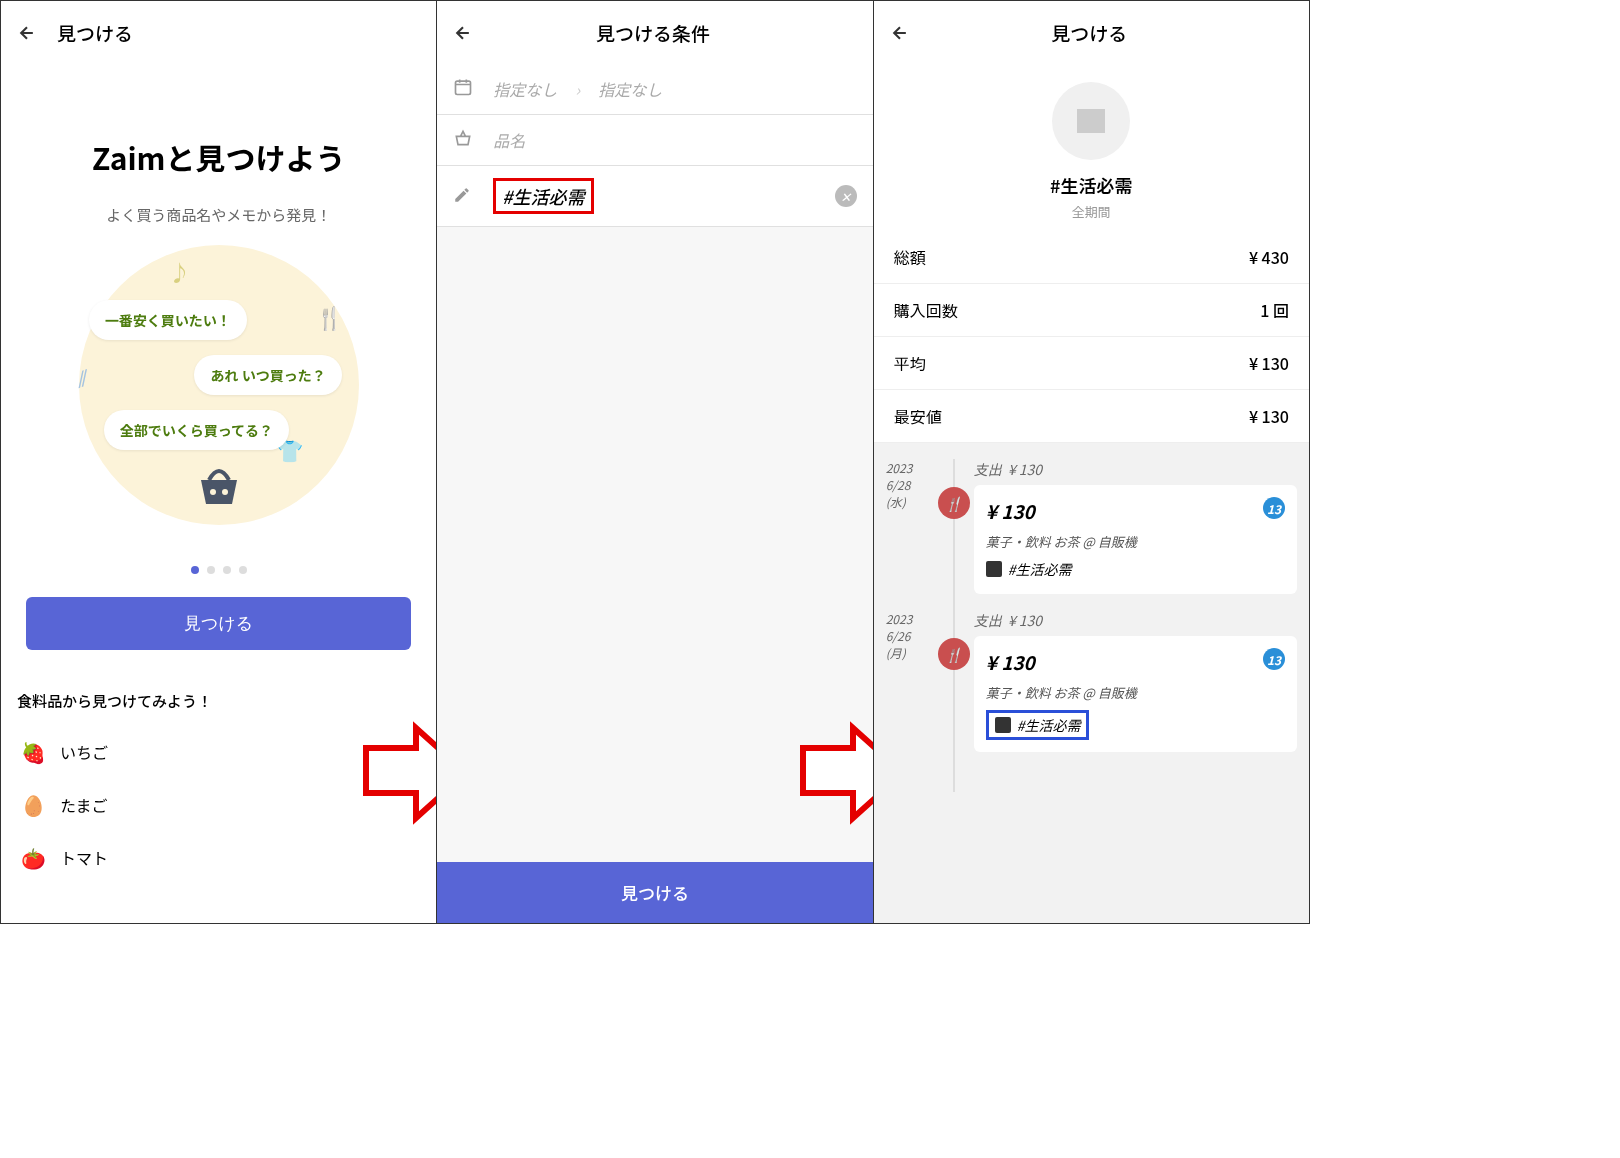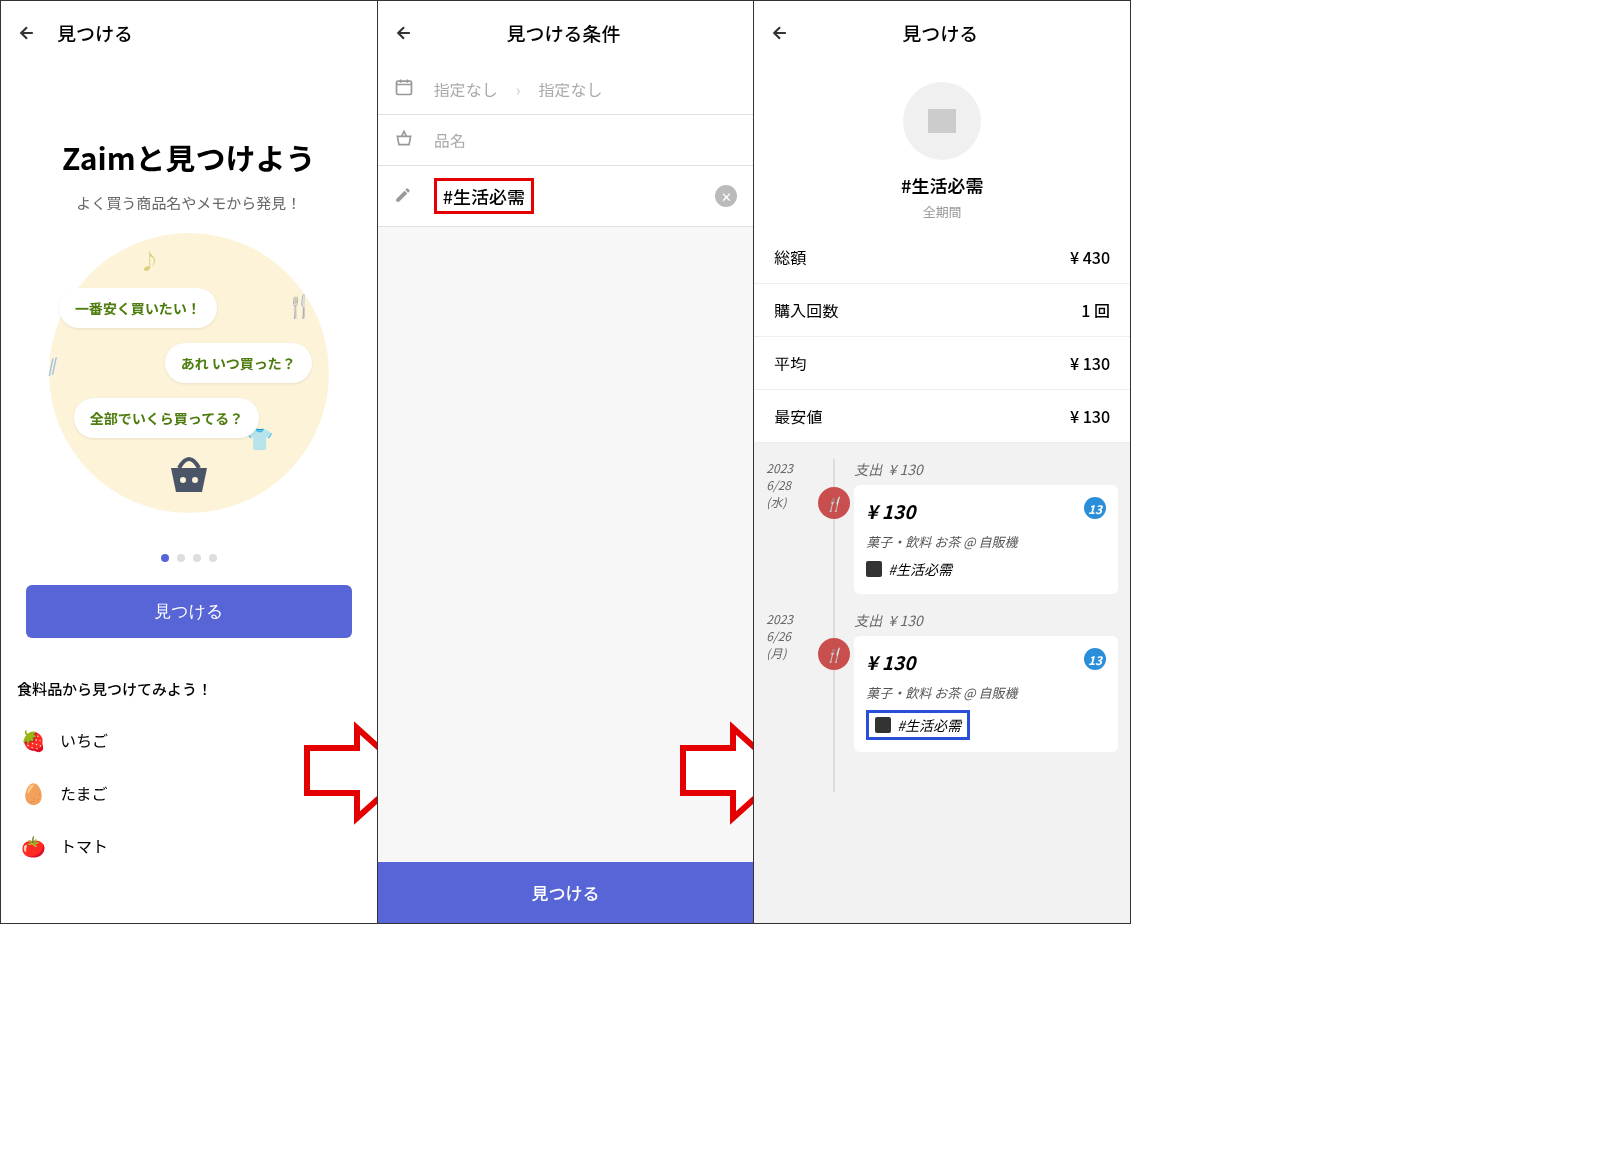--- a/index.html
+++ b/index.html
@@ -1,28 +1,28 @@
 <!DOCTYPE html>
 <html><head>
 <meta charset="utf-8">
 <style>
 * { box-sizing: border-box; margin: 0; padding: 0; }
 body { font-family: -apple-system, "Hiragino Sans", "Noto Sans JP", sans-serif; background: #fff; }
-.container { display: flex; width: 1131px; height: 924px; border: 1px solid #333; }
+.container { display: flex; width: 1310px; height: 924px; border: 1px solid #333; }
 .screen { flex: 1; border-right: 1px solid #333; display: flex; flex-direction: column; background: #fff; position: relative; overflow: hidden; }
 .screen:last-child { border-right: none; }
 .header { display: flex; align-items: center; padding: 14px 16px; font-size: 19px; font-weight: 500; }
 .back-btn { font-size: 24px; margin-right: 20px; cursor: pointer; }
 .header-title { flex: 1; }
 .header-title.centered { text-align: center; margin-right: 44px; }
 
 
 .s1-hero { text-align: center; padding: 30px 20px 10px; }
 .s1-hero h1 { font-size: 30px; font-weight: 700; line-height: 1.4; }
-.s1-subtitle { text-align: center; font-size: 15px; color: #666; margin-top: 4px; }
+.s1-subtitle { text-align: center; font-size: 15px; color: #666; margin-top: 16px; }
 .s1-illustration { width: 280px; height: 280px; margin: 20px auto; position: relative; }
 .circle-bg { width: 280px; height: 280px; border-radius: 50%; background: #fcf3d9; position: relative; }
 .bubble { position: absolute; background: #fff; border-radius: 22px; padding: 10px 16px; font-size: 14px; color: #4d7c0f; font-weight: 700; box-shadow: 0 1px 3px rgba(0,0,0,0.08); }
 .bubble1 { top: 55px; left: 10px; }
 .bubble2 { top: 110px; right: 17px; }
 .bubble3 { top: 165px; left: 25px; }
 .deco { position: absolute; font-size: 22px; }
 .deco.note { top: 10px; left: 90px; color: #d9d080; }
 .deco.fork { top: 55px; right: 15px; color: #a7c98a; }
 .deco.brush { top: 115px; left: 0px; color: #a4c3e0; transform: rotate(-20deg); }
@@ -31,21 +31,21 @@
 .dots { text-align: center; margin: 10px 0 18px; }
 .dot { display: inline-block; width: 8px; height: 8px; border-radius: 50%; background: #ddd; margin: 0 4px; }
 .dot.active { background: #5865d6; }
 .primary-btn { display: block; width: calc(100% - 50px); margin: 0 auto; background: #5865d6; color: #fff; border: none; border-radius: 6px; padding: 15px; font-size: 17px; font-weight: 500; cursor: pointer; }
 .s1-section-title { font-size: 15px; padding: 40px 16px 14px; font-weight: 500; }
 .suggestion-item { display: flex; align-items: center; padding: 12px 20px; font-size: 16px; cursor: pointer; }
 .suggestion-item .emoji { margin-right: 14px; font-size: 20px; }
 
 
 .s2-body { flex: 1; display: flex; flex-direction: column; }
-.filter-row { display: flex; align-items: center; padding: 12px 16px; border-bottom: 1px solid #e0e0e0; font-size: 16px; }
+.filter-row { display: flex; align-items: center; padding: 12px 16px; border-bottom: 1px solid #e0e0e0; font-size: 16px; font-style: italic; }
 .filter-row .icon { width: 24px; color: #999; margin-right: 16px; font-size: 18px; }
 .filter-row .placeholder { color: #aaa; }
 .filter-row .chevron { color: #ccc; margin: 0 18px; }
 .memo-row { position: relative; }
 .memo-value { border: 3px solid #e40000; padding: 2px 6px; font-size: 18px; font-weight: 500; }
 .clear-btn { position: absolute; right: 16px; width: 22px; height: 22px; border-radius: 50%; background: #bbb; color: #fff; display: flex; align-items: center; justify-content: center; font-size: 13px; cursor: pointer; }
 .s2-spacer { flex: 1; background: #f7f7f7; }
 .bottom-btn { background: #5865d6; color: #fff; text-align: center; padding: 18px; font-size: 17px; font-weight: 500; cursor: pointer; }
 
 

